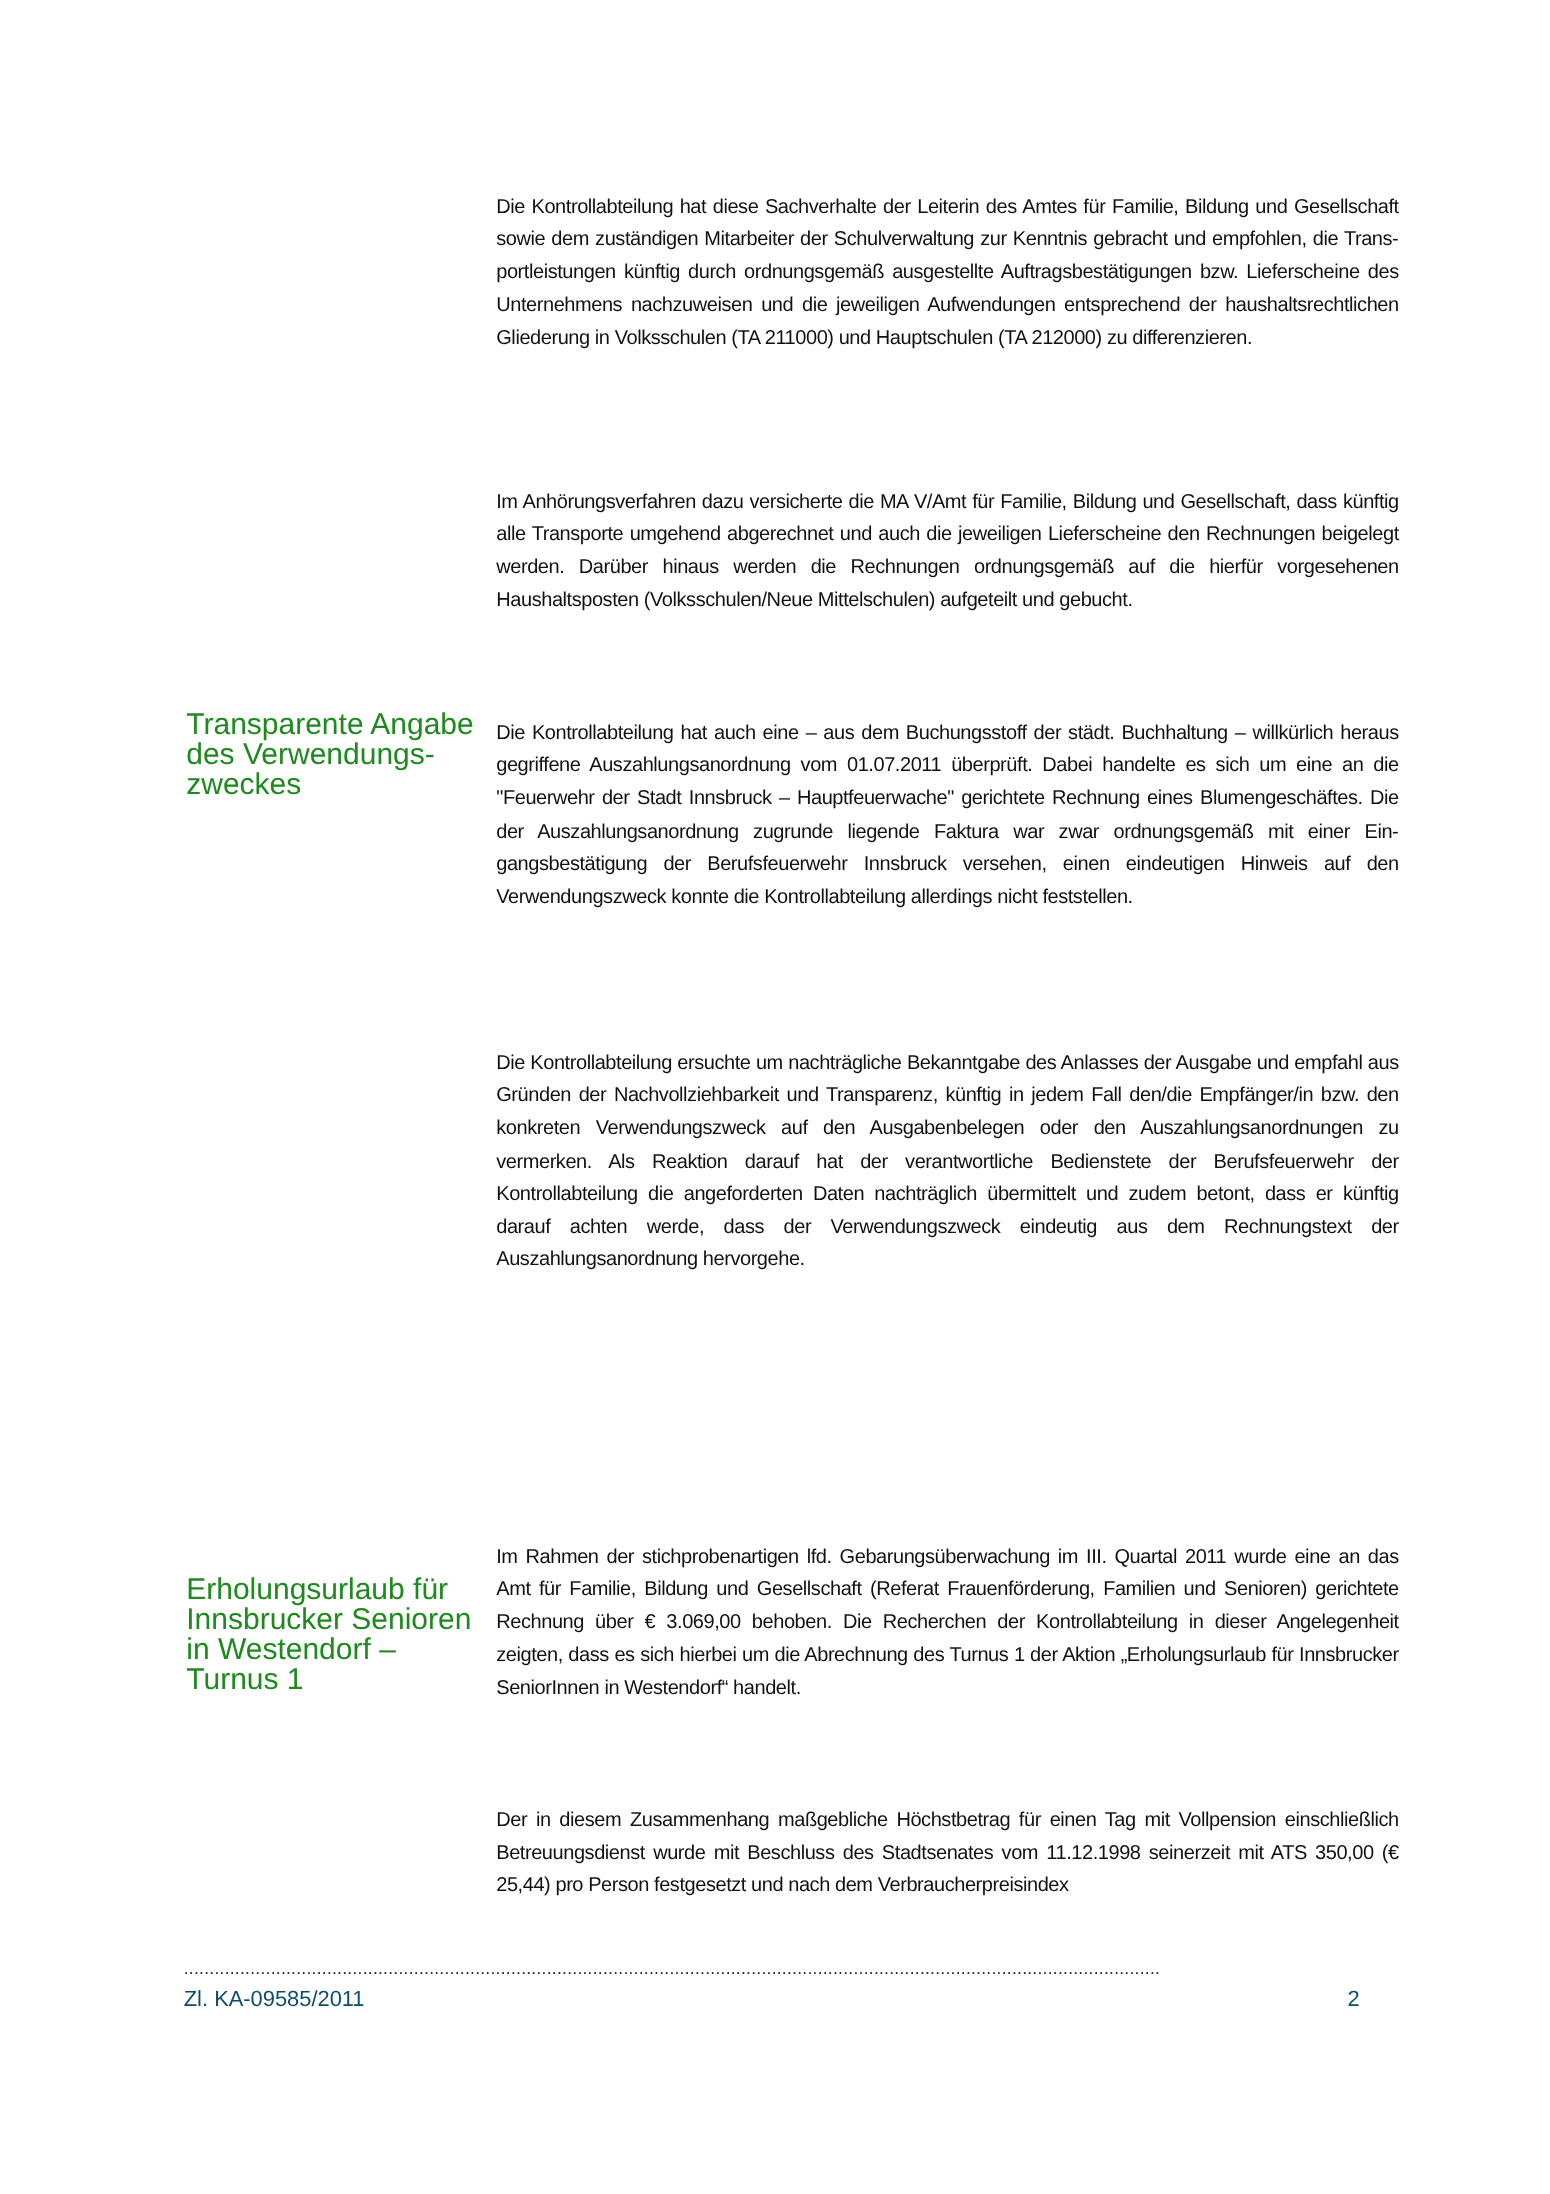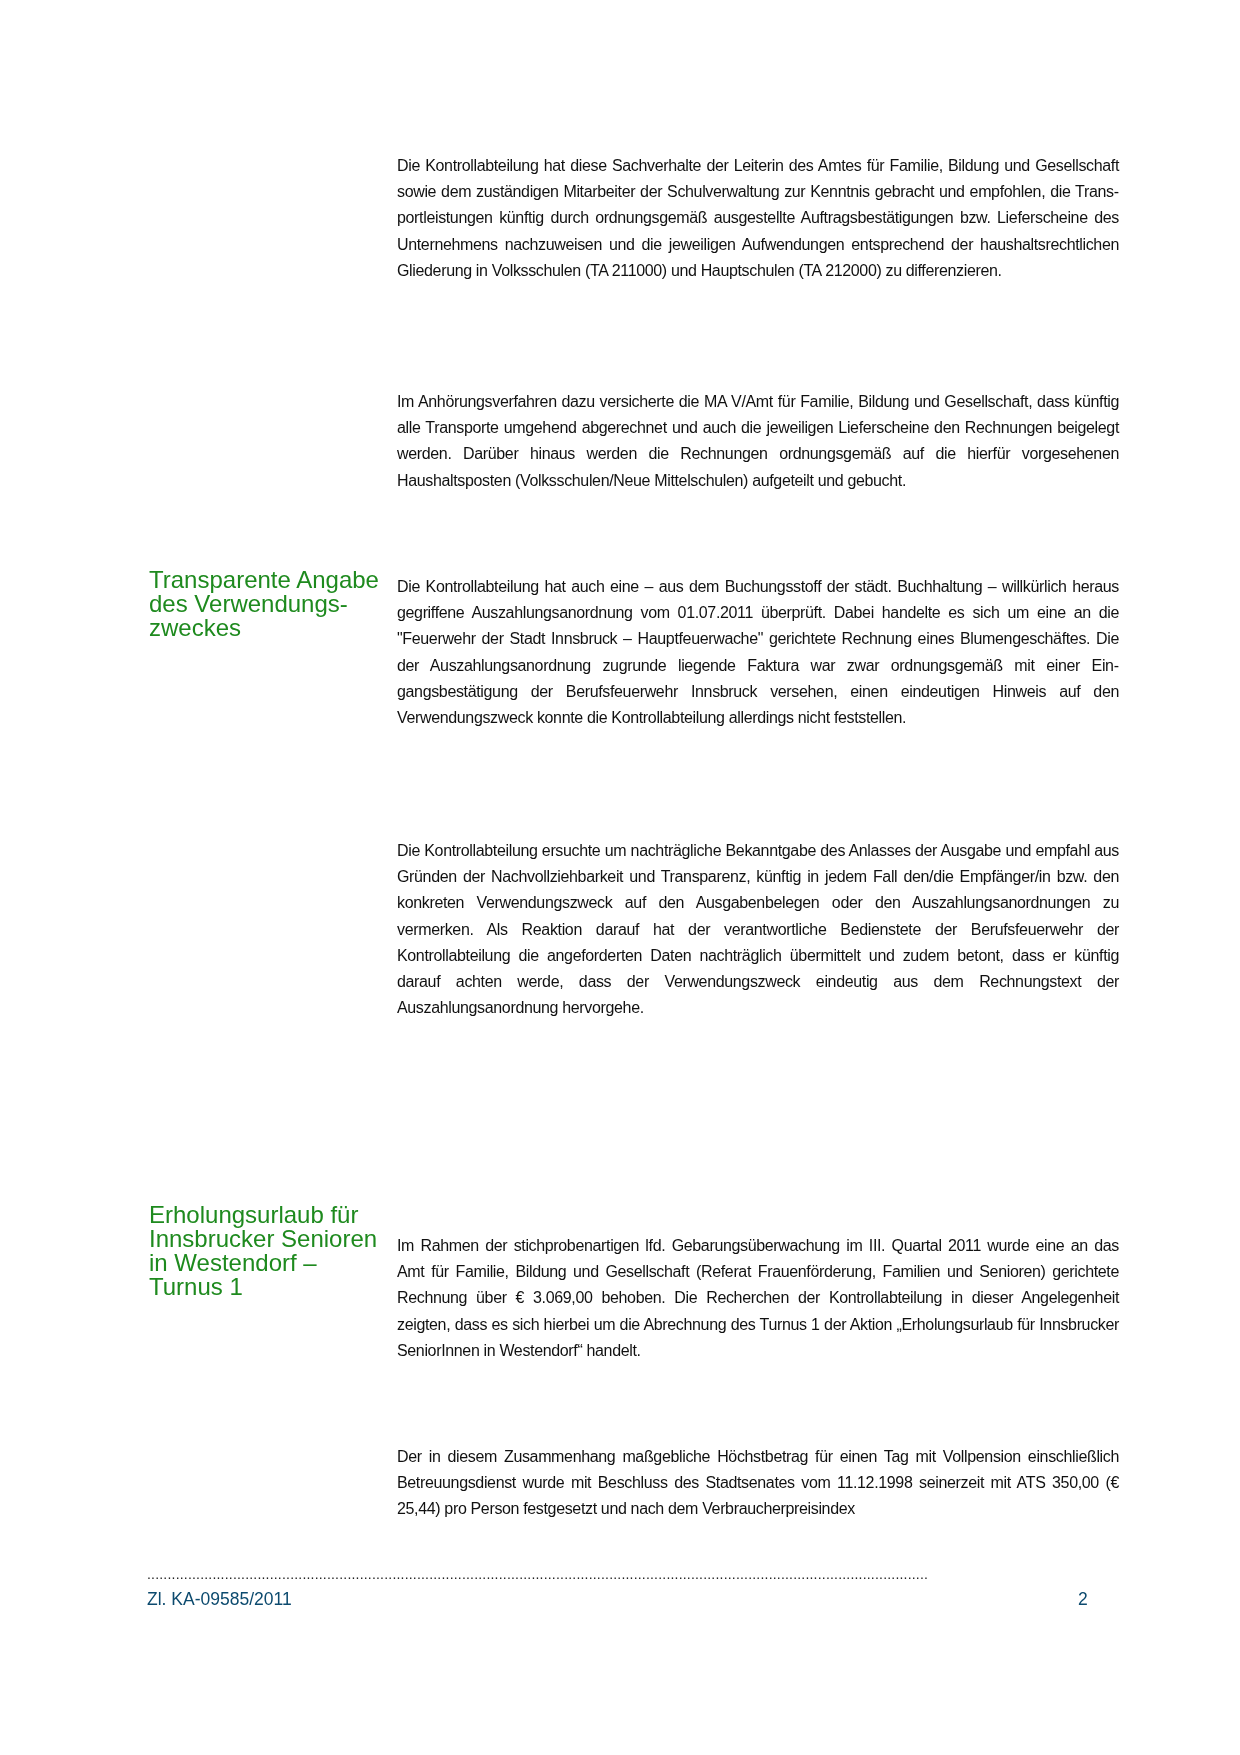--- a/index.html
+++ b/index.html
@@ -73,21 +73,21 @@
 
   <p class="para main-col" style="top:382px;">Im Anhörungsverfahren dazu versicherte die MA V/Amt für Familie, Bildung und Gesellschaft, dass künftig alle Transporte umgehend ab­gerechnet und auch die jeweiligen Lieferscheine den Rechnungen bei­gelegt werden. Darüber hinaus werden die Rechnungen ordnungsge­mäß auf die hierfür vorgesehenen Haushaltsposten (Volksschu­len/Neue Mittelschulen) aufgeteilt und gebucht.</p>
 
   <p class="margin-note" style="top:568px;">Transparente Angabe des Verwendungs­zweckes</p>
 
   <p class="para main-col" style="top:567px;">Die Kontrollabteilung hat auch eine – aus dem Buchungsstoff der städt. Buchhaltung – willkürlich heraus gegriffene Auszahlungsanordnung vom 01.07.2011 überprüft. Dabei handelte es sich um eine an die "Feuerwehr der Stadt Innsbruck – Hauptfeuerwache" gerichtete Rech­nung eines Blumengeschäftes. Die der Auszahlungsanordnung zu­grunde liegende Faktura war zwar ordnungsgemäß mit einer Ein­gangsbestätigung der Berufsfeuerwehr Innsbruck versehen, einen ein­deutigen Hinweis auf den Verwendungszweck konnte die Kontrollabtei­lung allerdings nicht feststellen.</p>
 
   <p class="para main-col" style="top:831px;">Die Kontrollabteilung ersuchte um nachträgliche Bekanntgabe des An­lasses der Ausgabe und empfahl aus Gründen der Nachvollziehbarkeit und Transparenz, künftig in jedem Fall den/die Empfänger/in bzw. den konkreten Verwendungszweck auf den Ausgabenbelegen oder den Auszahlungsanordnungen zu vermerken. Als Reaktion darauf hat der verantwortliche Bedienstete der Berufsfeuerwehr der Kontrollabteilung die angeforderten Daten nachträglich übermittelt und zudem betont, dass er künftig darauf achten werde, dass der Verwendungszweck ein­deutig aus dem Rechnungstext der Auszahlungsanordnung hervor­gehe.</p>
 
 
-  <p class="margin-note" style="top:1203px;">Erholungsurlaub für Innsbrucker Senioren in Westendorf – Turnus 1</p>
+  <p class="margin-note" style="top:1260px;">Erholungsurlaub für Innsbrucker Senioren in Westendorf – Turnus 1</p>
 
   <p class="para main-col" style="top:1226px;">Im Rahmen der stichprobenartigen lfd. Gebarungsüberwachung im III. Quartal 2011 wurde eine an das Amt für Familie, Bildung und Ge­sellschaft (Referat Frauenförderung, Familien und Senioren) gerichtete Rechnung über € 3.069,00 behoben. Die Recherchen der Kontrollabtei­lung in dieser Angelegenheit zeigten, dass es sich hierbei um die Ab­rechnung des Turnus 1 der Aktion „Erholungsurlaub für Innsbrucker SeniorInnen in Westendorf“ handelt.</p>
 
   <p class="para main-col" style="top:1437px;">Der in diesem Zusammenhang maßgebliche Höchstbetrag für einen Tag mit Vollpension einschließlich Betreuungsdienst wurde mit Be­schluss des Stadtsenates vom 11.12.1998 seinerzeit mit ATS 350,00 (€ 25,44) pro Person festgesetzt und nach dem Verbraucherpreisindex</p>
 
   <div class="footer-dots">...............................................................................................................................................................................................</div>
 
   <div class="footer" style="left:147px;">Zl. KA-09585/2011</div>
   <div class="footer" style="left:1078px;">2</div>
 

